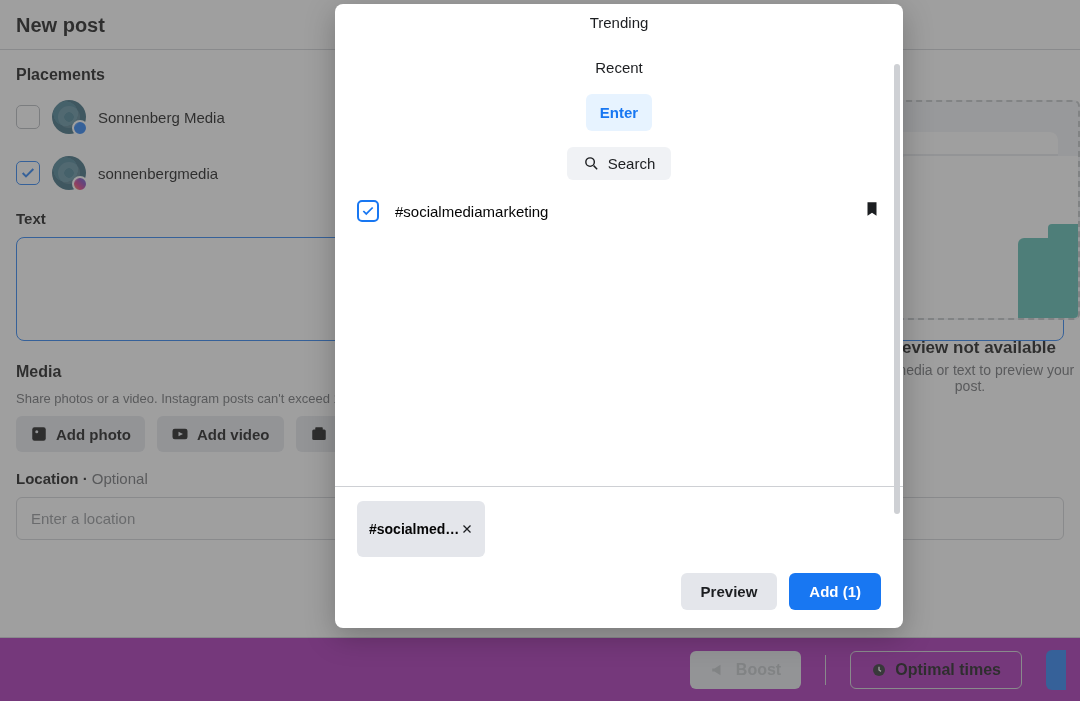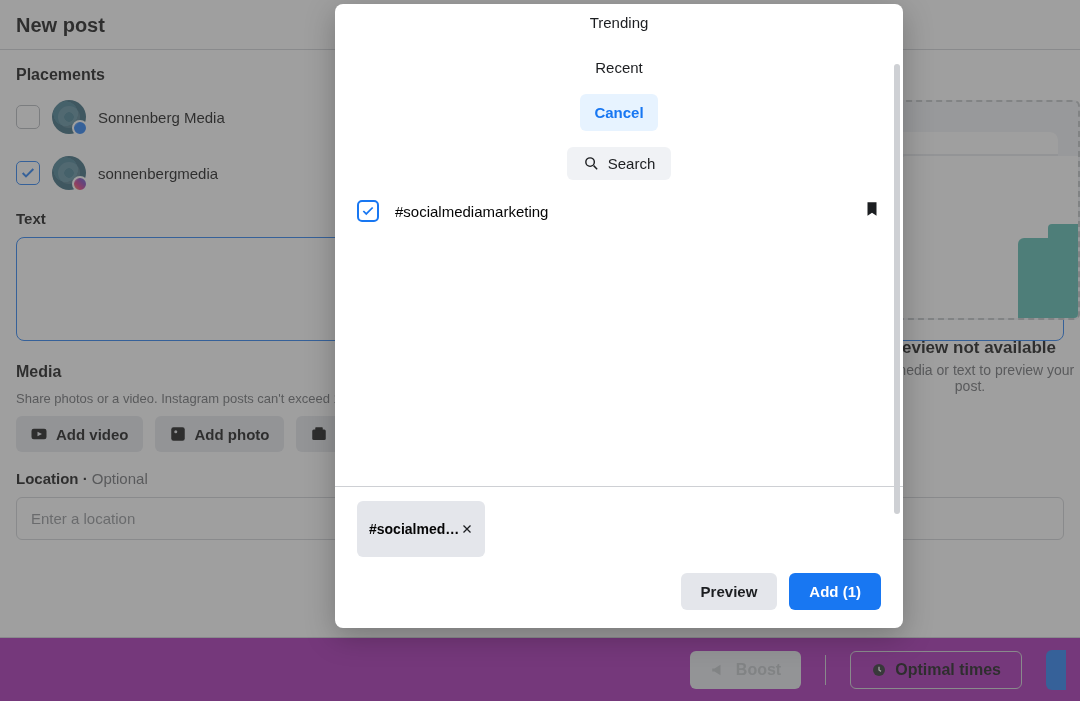--- a/index.html
+++ b/index.html
@@ -120,31 +120,31 @@
   <div class="text-section">
     <div class="text-label">Text</div>
     <div class="textarea"></div>
   </div>
 
   <div class="section-label" style="padding-top:6px;">Media</div>
   <div class="media-sub">Share photos or a video. Instagram posts can't exceed 10 photos.</div>
   <div class="media-btns">
     <div class="media-btn">
       <svg viewBox="0 0 24 24">
+          <rect x="3" y="3" width="18" height="18" rx="3"></rect>
+          <circle cx="9" cy="9" r="2" fill="#e4e6eb"></circle>
+        </svg>
+      <span>Add photo</span>
+    </div>
+    <div class="media-btn">
+      <svg viewBox="0 0 24 24">
           <rect x="2" y="5" width="20" height="14" rx="3"></rect>
           <path d="M10 9l6 3-6 3z" fill="#e4e6eb"></path>
         </svg>
       <span>Add video</span>
-    </div>
-    <div class="media-btn">
-      <svg viewBox="0 0 24 24">
-          <rect x="3" y="3" width="18" height="18" rx="3"></rect>
-          <circle cx="9" cy="9" r="2" fill="#e4e6eb"></circle>
-        </svg>
-      <span>Add photo</span>
     </div>
     <div class="media-btn">
       <svg viewBox="0 0 24 24">
           <rect x="3" y="6" width="18" height="14" rx="2"></rect>
           <rect x="7" y="3" width="10" height="4" rx="1"></rect>
         </svg>
       <span>Create template</span>
     </div>
   </div>
 
@@ -185,21 +185,21 @@
     <div class="blue-edge"></div>
   </div>
 </div>
 
 <div class="scrim"></div>
 
 <div class="modal">
   <div class="m-tabs">
     <div class="tab">Trending</div>
     <div class="tab">Recent</div>
-    <div class="tab active">Cancel</div>
+    <div class="tab active">Enter</div>
     <div class="tabs-spacer"></div>
     <div class="search-btn">
       <svg viewBox="0 0 24 24">
           <circle cx="10" cy="10" r="6"></circle>
           <path d="M20 20l-5-5"></path>
         </svg>
       <span>Search</span>
     </div>
   </div>
   <div class="m-list">

